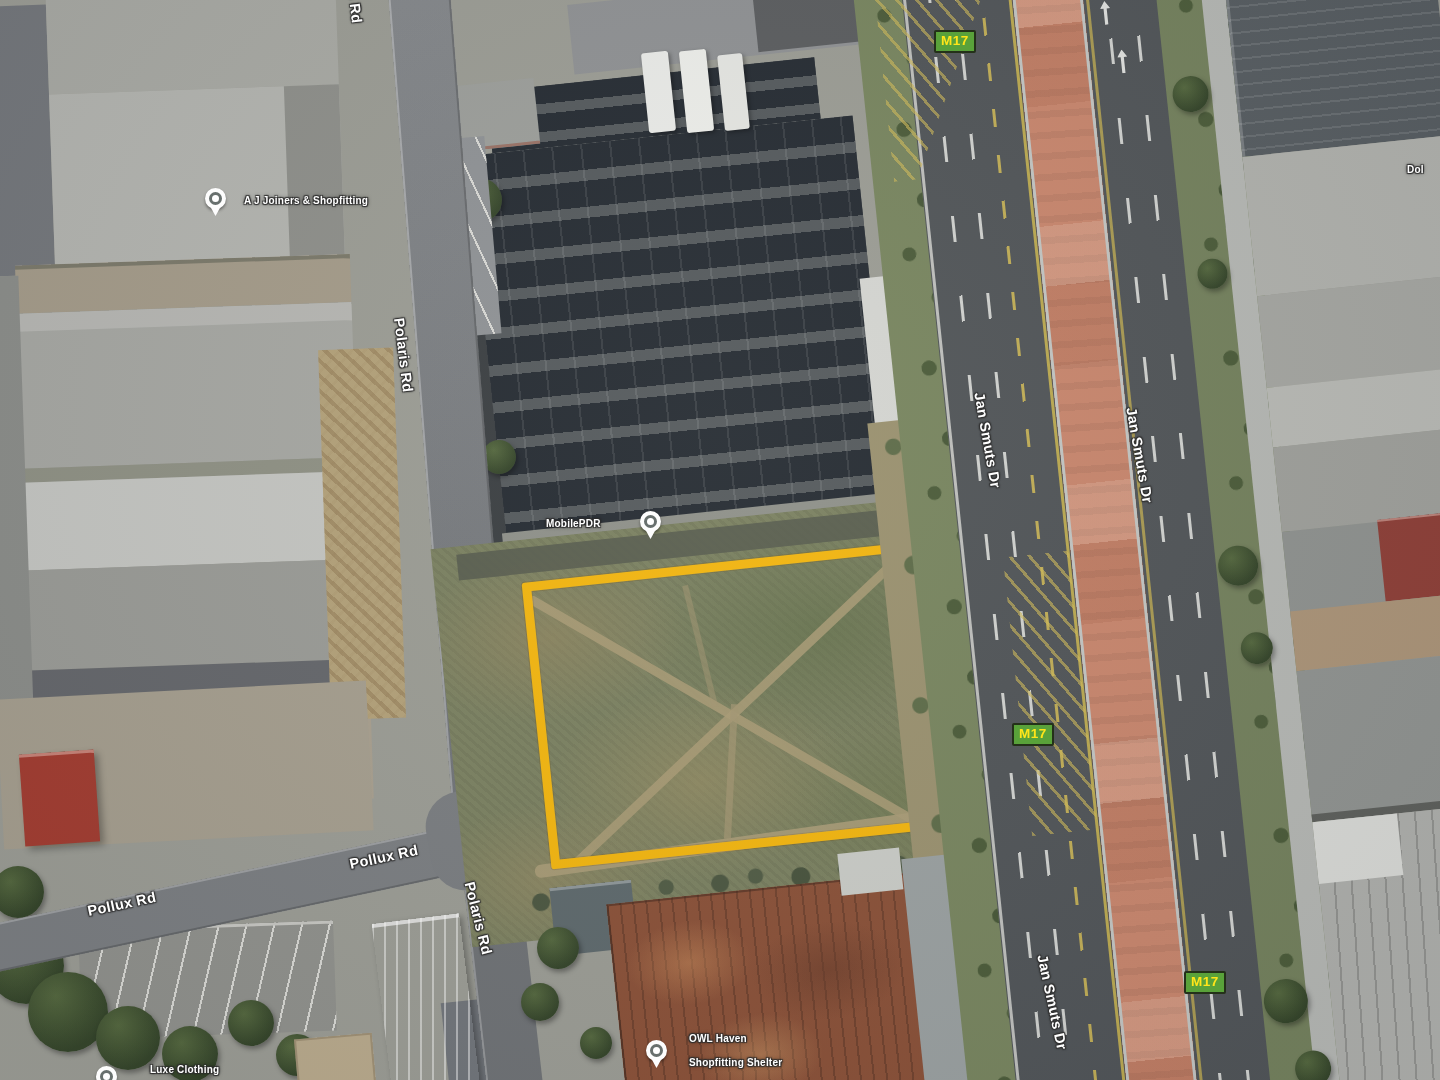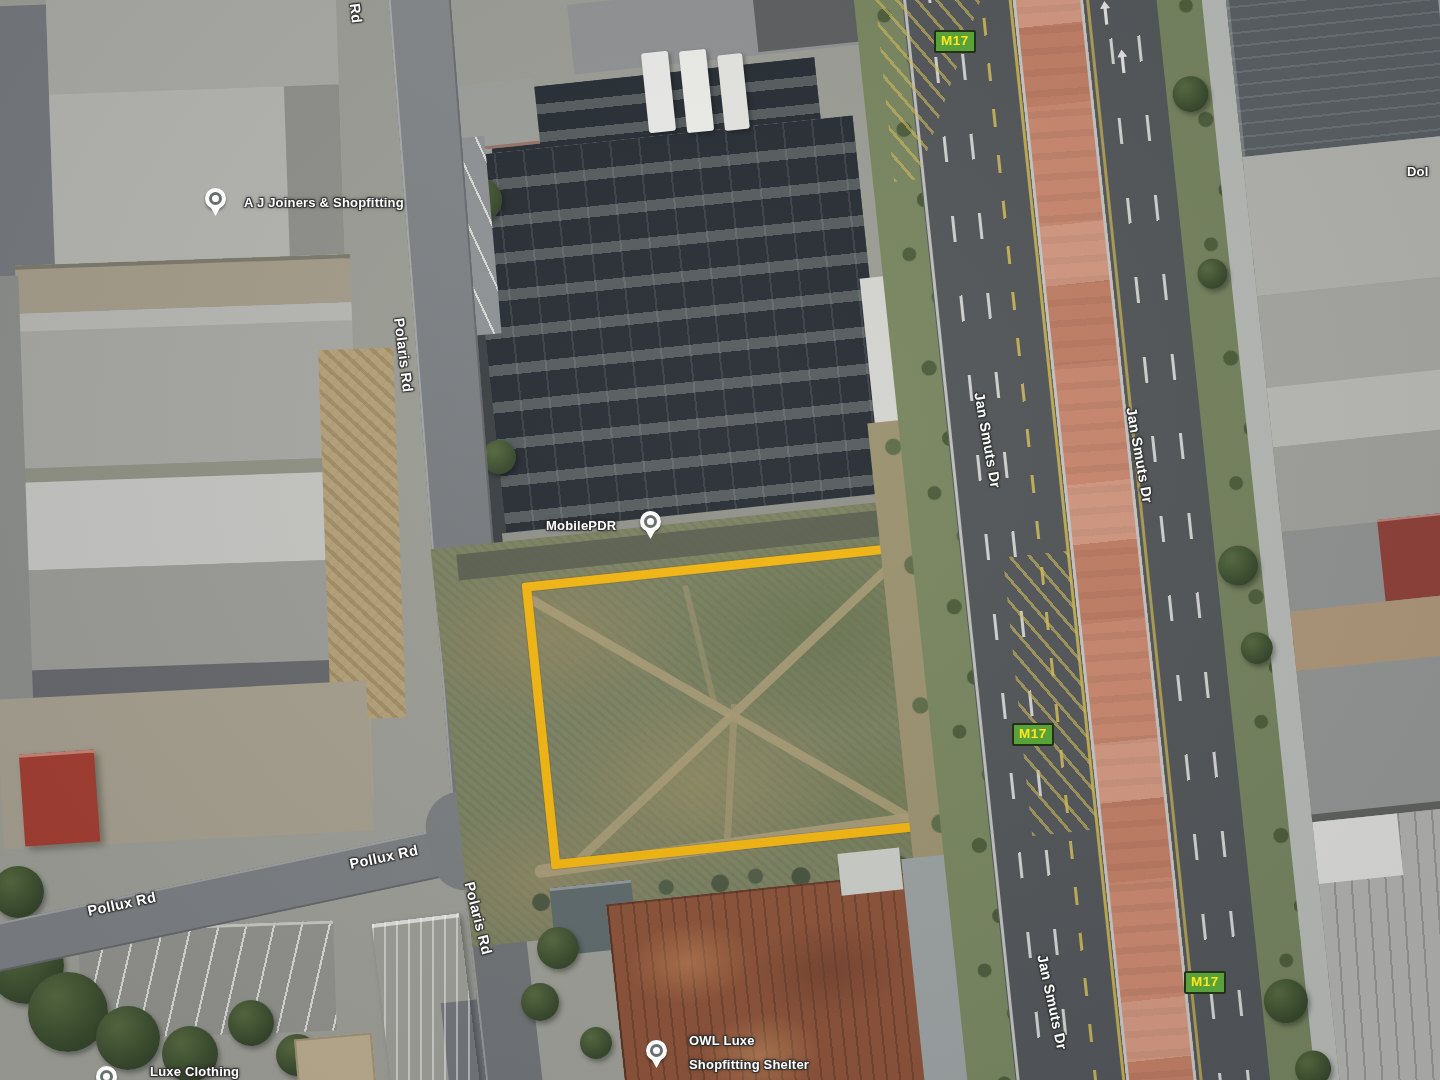--- a/index.html
+++ b/index.html
@@ -19,21 +19,21 @@
      radial-gradient(circle 9px at 72% 9%,#546442 60%,transparent 66%),
      radial-gradient(circle 13px at 42% 33%,#485838 60%,transparent 66%),
      radial-gradient(circle 9px at 78% 48%,#566544 60%,transparent 66%),
      radial-gradient(circle 12px at 28% 62%,#4c5c3a 60%,transparent 66%),
      radial-gradient(circle 10px at 66% 78%,#546442 60%,transparent 66%),
      radial-gradient(circle 12px at 38% 92%,#485838 60%,transparent 66%);
      background-size:130px 240px;background-repeat:repeat;}
   .tree{border-radius:50%;background:radial-gradient(circle at 35% 30%,#55683f,#35452a 72%);box-shadow:2px 3px 5px rgba(0,0,0,.35);}
 
   
-  .plabel{font-size:13px;font-weight:600;color:#fff;white-space:nowrap;letter-spacing:.2px;z-index:40;
+  .plabel{font-size:10px;font-weight:600;color:#fff;white-space:nowrap;letter-spacing:.2px;z-index:40;
     text-shadow:-1px -1px 1px rgba(45,45,45,.95),1px -1px 1px rgba(45,45,45,.95),-1px 1px 1px rgba(45,45,45,.95),1px 1px 1px rgba(45,45,45,.95),0 0 4px rgba(0,0,0,.65);}
   .rlabel{font-size:14.5px;font-weight:700;color:#fff;white-space:nowrap;letter-spacing:.3px;z-index:38;
     text-shadow:-1px -1px 1px rgba(50,50,50,.95),1px -1px 1px rgba(50,50,50,.95),-1px 1px 1px rgba(50,50,50,.95),1px 1px 1px rgba(50,50,50,.95),0 0 3px rgba(0,0,0,.6);}
   .pin{width:21px;height:21px;border-radius:50%;background:#68706e;border:4.5px solid #fdfdfd;box-shadow:0 2px 3px rgba(0,0,0,.4);z-index:39;}
   .pin::after{content:"";position:absolute;left:50%;top:50%;width:7px;height:7px;margin:-3.5px 0 0 -3.5px;background:#fff;border-radius:50%;}
   .pin::before{content:"";position:absolute;left:50%;bottom:-11px;margin-left:-5px;width:10px;height:9px;background:#fdfdfd;clip-path:polygon(0 0,100% 0,50% 100%);}
   .m17{background:#59a23a;border:2.5px solid #243119;color:#ffe51a;font-size:13.5px;font-weight:700;
        padding:2px 5px 3px 5px;border-radius:2px;letter-spacing:.5px;z-index:41;line-height:1;}
 
   
@@ -199,21 +199,21 @@
   <div class="rlabel" style="left:1139px;top:406px;transform:rotate(80deg);transform-origin:0 0;">Jan Smuts Dr</div>
   <div class="rlabel" style="left:1050px;top:953px;transform:rotate(78deg);transform-origin:0 0;">Jan Smuts Dr</div>
 
   <div class="pin" style="left:205px;top:188px;"></div>
   <div class="plabel" style="left:244px;top:195px;">A J Joiners &amp; Shopfitting</div>
 
   <div class="plabel" style="left:546px;top:518px;">MobilePDR</div>
   <div class="pin" style="left:640px;top:511px;"></div>
 
   <div class="pin" style="left:646px;top:1040px;"></div>
-  <div class="plabel" style="left:689px;top:1033px;">OWL Luxe</div>
+  <div class="plabel" style="left:689px;top:1033px;">OWL Haven</div>
   <div class="plabel" style="left:689px;top:1057px;">Shopfitting Shelter</div>
 
   <div class="pin" style="left:96px;top:1066px;"></div>
   <div class="plabel" style="left:150px;top:1064px;">Luxe Clothing</div>
 
   <div class="plabel" style="left:1407px;top:164px;">Dol</div>
 
 </div>
 
 </body></html>

